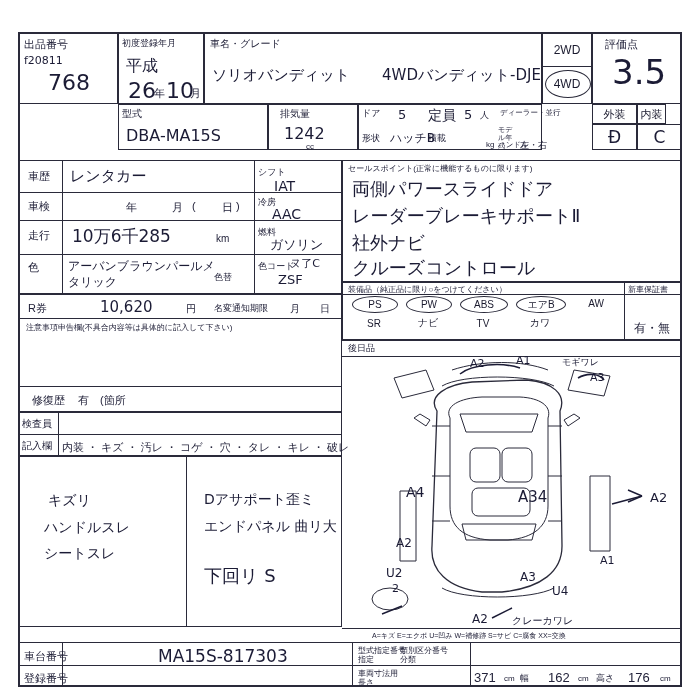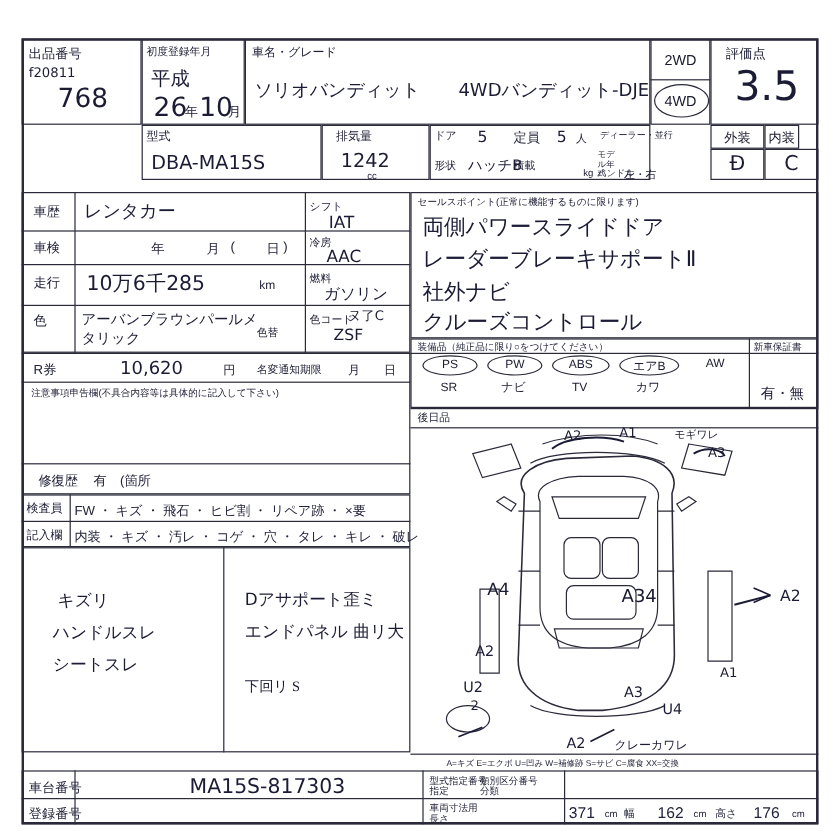--- a/index.html
+++ b/index.html
@@ -57,21 +57,21 @@
   <div class="lbl hand" style="left:126px;top:126px;font-size:16px;">DBA-MA15S</div>
 
   <div class="bx" style="left:268px;top:104px;width:90px;height:46px;"></div>
   <div class="lbl" style="left:280px;top:107px;font-size:10px;">排気量</div>
   <div class="lbl hand" style="left:284px;top:124px;font-size:16px;">1242</div>
   <div class="lbl" style="left:306px;top:142px;font-size:8px;">cc</div>
 
   <div class="bx" style="left:358px;top:104px;width:184px;height:46px;"></div>
   <div class="lbl" style="left:362px;top:107px;font-size:9px;">ドア</div>
   <div class="lbl hand" style="left:398px;top:107px;font-size:13px;">5</div>
-  <div class="lbl" style="left:428px;top:107px;font-size:11px;">定員</div>
+  <div class="lbl" style="left:428px;top:107px;font-size:14px;">定員</div>
   <div class="lbl hand" style="left:464px;top:107px;font-size:13px;">5</div>
   <div class="lbl" style="left:480px;top:109px;font-size:9px;">人</div>
   <div class="lbl" style="left:500px;top:108px;font-size:7.5px;">ディーラー・並行</div>
   <div class="lbl" style="left:362px;top:132px;font-size:9px;">形状</div>
   <div class="lbl hand" style="left:390px;top:130px;font-size:12px;">ハッチB</div>
   <div class="lbl" style="left:428px;top:132px;font-size:9px;">積載</div>
   <div class="lbl" style="left:486px;top:140px;font-size:8px;">kg</div>
   <div class="lbl" style="left:498px;top:126px;font-size:7px;line-height:8px;width:18px;">モデル年式</div>
   <div class="lbl" style="left:498px;top:140px;font-size:7.5px;">ハンドル</div>
   <div class="lbl" style="left:520px;top:139px;font-size:9px;">左・右</div>
@@ -132,31 +132,30 @@
   <div class="bx nb" style="left:18px;top:386px;width:324px;height:0;border-top:1px solid #2a2a3a;"></div>
   <div class="lbl" style="left:32px;top:393px;font-size:11px;">修復歴</div>
   <div class="lbl" style="left:78px;top:393px;font-size:11px;">有</div>
   <div class="lbl" style="left:100px;top:393px;font-size:11px;">(箇所</div>
 
   <div class="bx" style="left:18px;top:412px;width:324px;height:44px;"></div>
   <div class="bx nb" style="left:18px;top:434px;width:324px;height:0;border-top:1px solid #2a2a3a;"></div>
   <div class="bx nb" style="left:58px;top:412px;width:0;height:44px;border-left:1px solid #2a2a3a;"></div>
   <div class="lbl" style="left:22px;top:417px;font-size:10px;">検査員</div>
   <div class="lbl" style="left:22px;top:439px;font-size:10px;">記入欄</div>
-  <div class="lbl" style="left:62px;top:418px;font-size:11px;">FW ・ キズ ・ 飛石 ・ ヒビ割 ・ リペア跡 ・ ×要</div>
   <div class="lbl" style="left:62px;top:440px;font-size:11px;">内装 ・ キズ ・ 汚レ ・ コゲ ・ 穴 ・ タレ ・ キレ ・ 破レ</div>
 
   <div class="bx" style="left:18px;top:456px;width:324px;height:171px;"></div>
   <div class="bx nb" style="left:186px;top:456px;width:0;height:171px;border-left:1px solid #2a2a3a;"></div>
   <div class="lbl hand" style="left:48px;top:492px;font-size:14px;">キズリ</div>
   <div class="lbl hand" style="left:44px;top:519px;font-size:14px;">ハンドルスレ</div>
   <div class="lbl hand" style="left:44px;top:545px;font-size:14px;">シートスレ</div>
   <div class="lbl hand" style="left:204px;top:491px;font-size:14px;">Dアサポート歪ミ</div>
   <div class="lbl hand" style="left:204px;top:518px;font-size:14px;">エンドパネル 曲リ大</div>
-  <div class="lbl hand" style="left:204px;top:564px;font-size:12px;font-family:Liberation Serif, serif;">下回リ S</div>
+  <div class="lbl hand" style="left:204px;top:564px;font-size:18px;">下回リ S</div>
 
   <div class="bx" style="left:342px;top:160px;width:340px;height:122px;"></div>
   <div class="lbl" style="left:348px;top:163px;font-size:8px;">セールスポイント(正常に機能するものに限ります)</div>
   <div class="lbl hand" style="left:352px;top:177px;font-size:18px;">両側パワースライドドア</div>
   <div class="lbl hand" style="left:352px;top:204px;font-size:18px;">レーダーブレーキサポートⅡ</div>
   <div class="lbl hand" style="left:352px;top:231px;font-size:18px;">社外ナビ</div>
   <div class="lbl hand" style="left:352px;top:256px;font-size:18px;">クルーズコントロール</div>
 
   <div class="bx" style="left:342px;top:282px;width:340px;height:58px;"></div>
   <div class="bx nb" style="left:342px;top:294px;width:340px;height:0;border-top:1px solid #2a2a3a;"></div>

